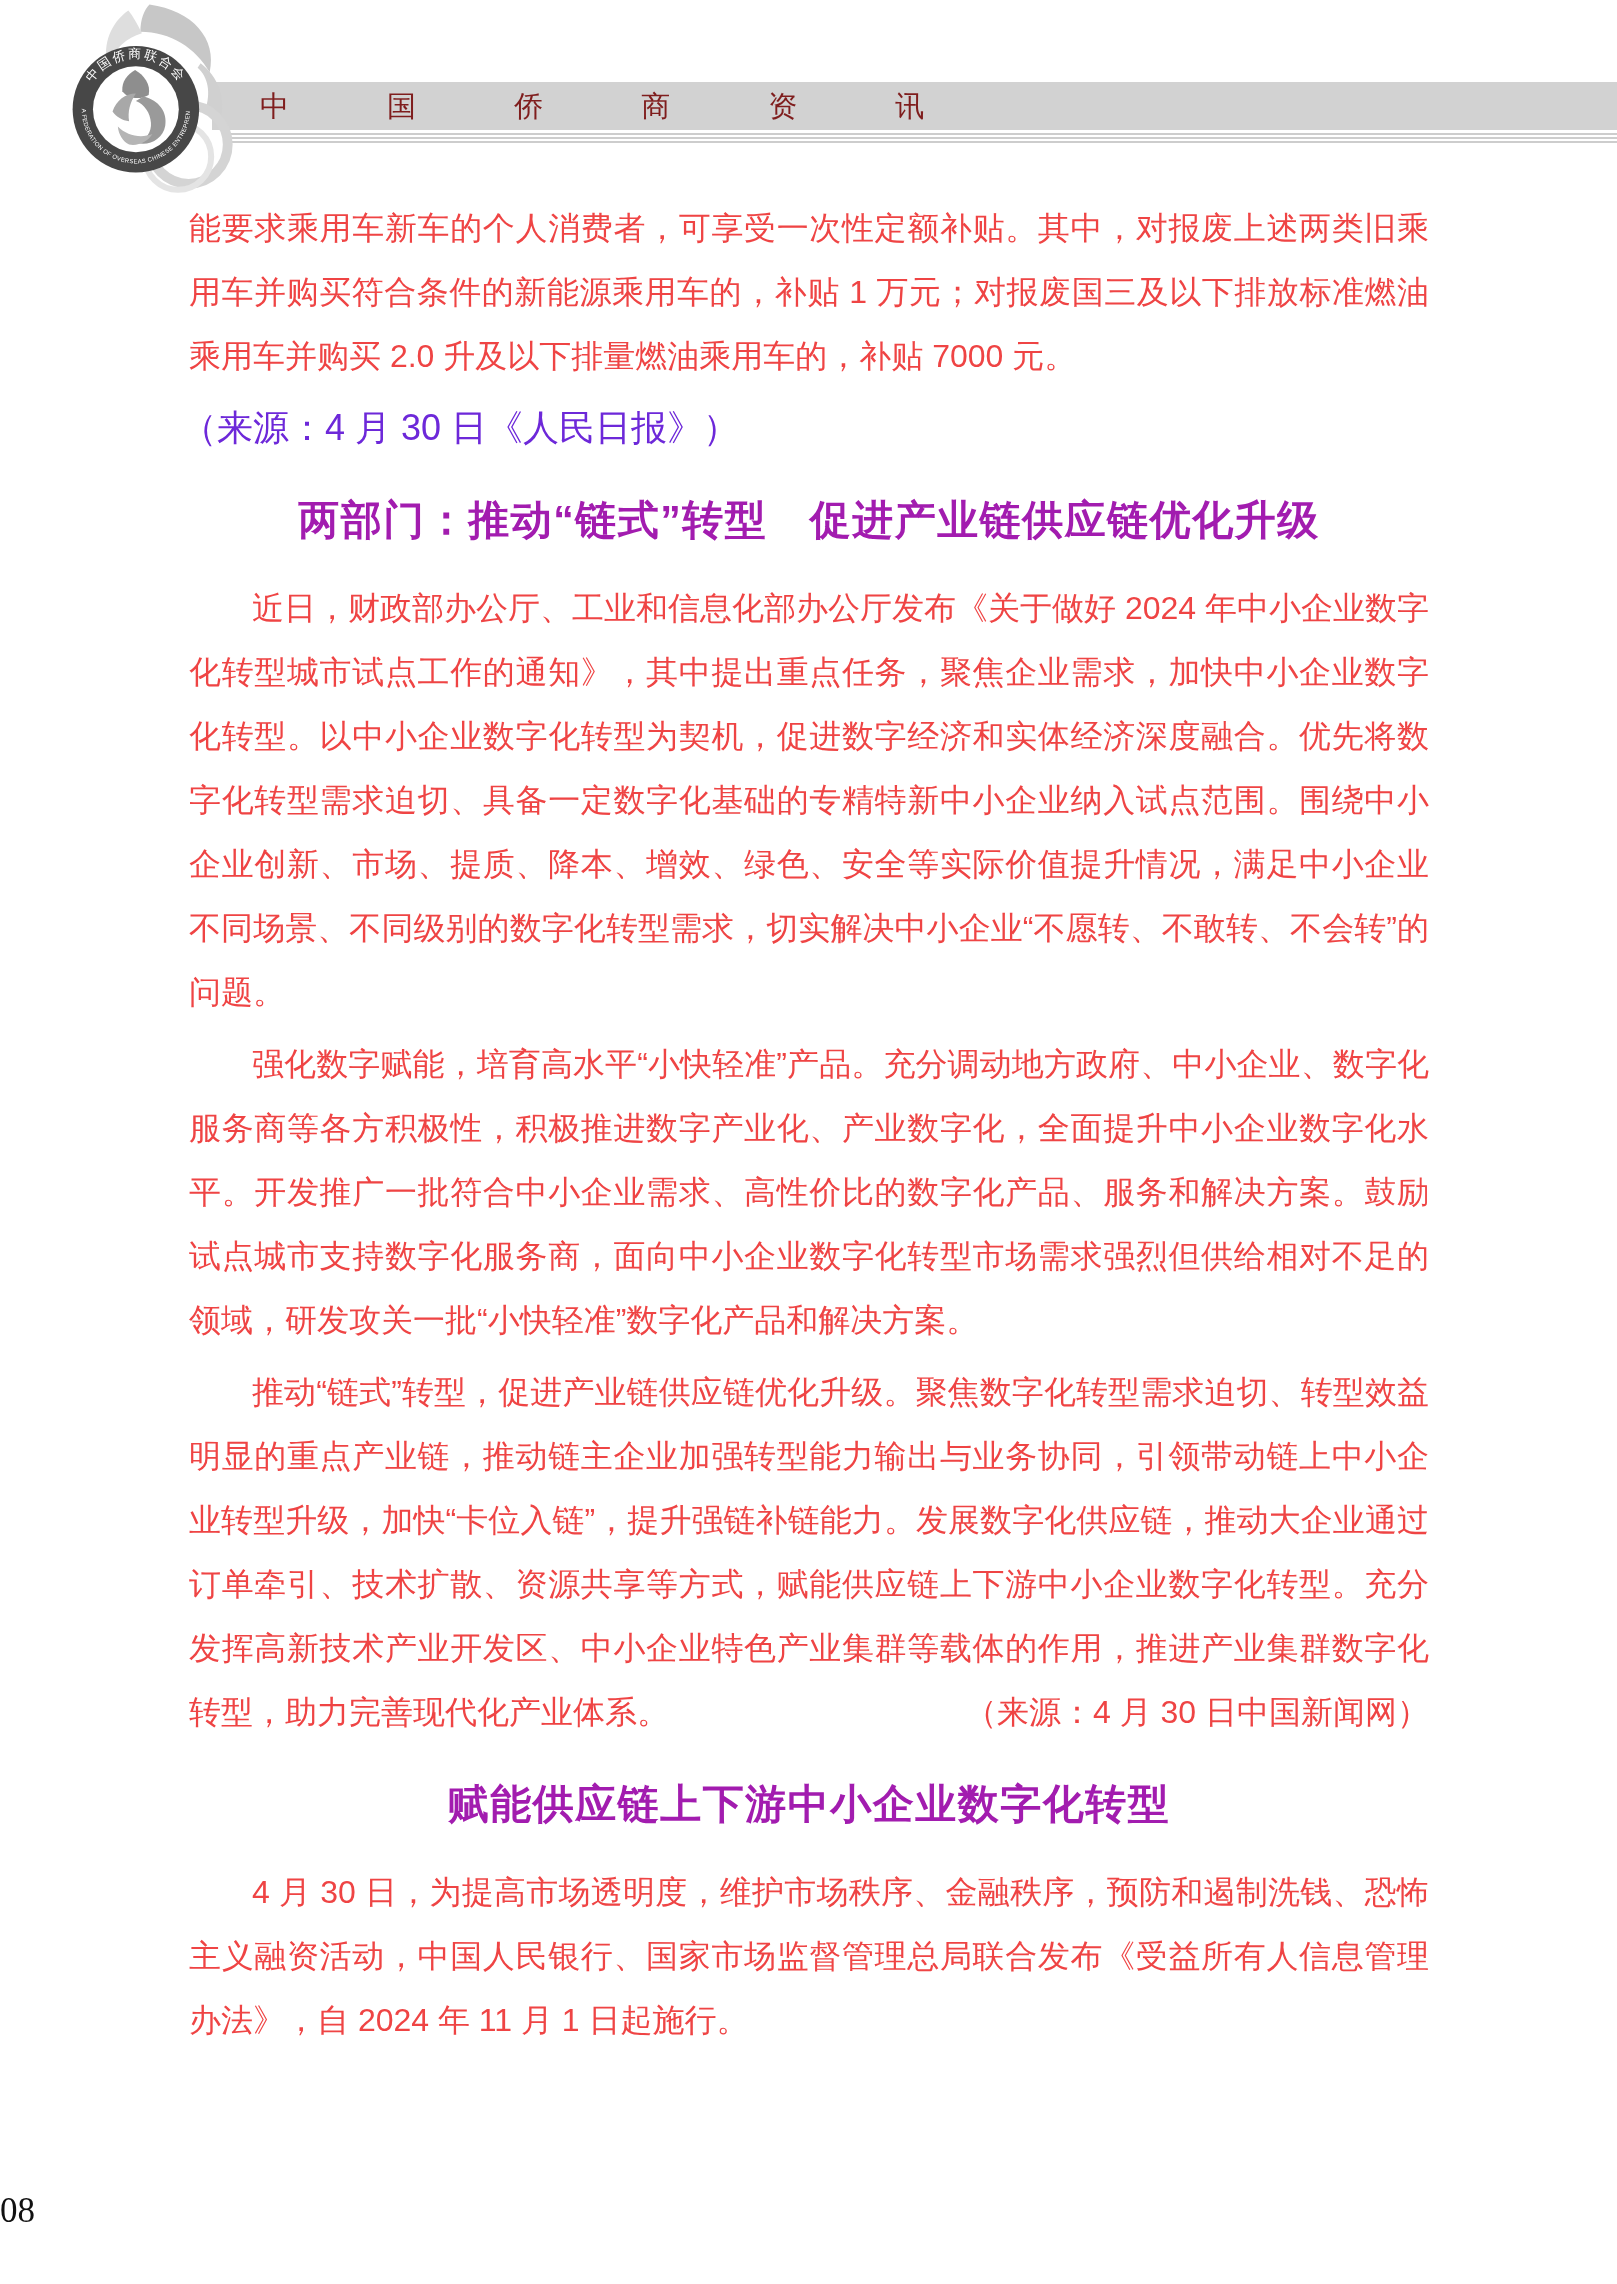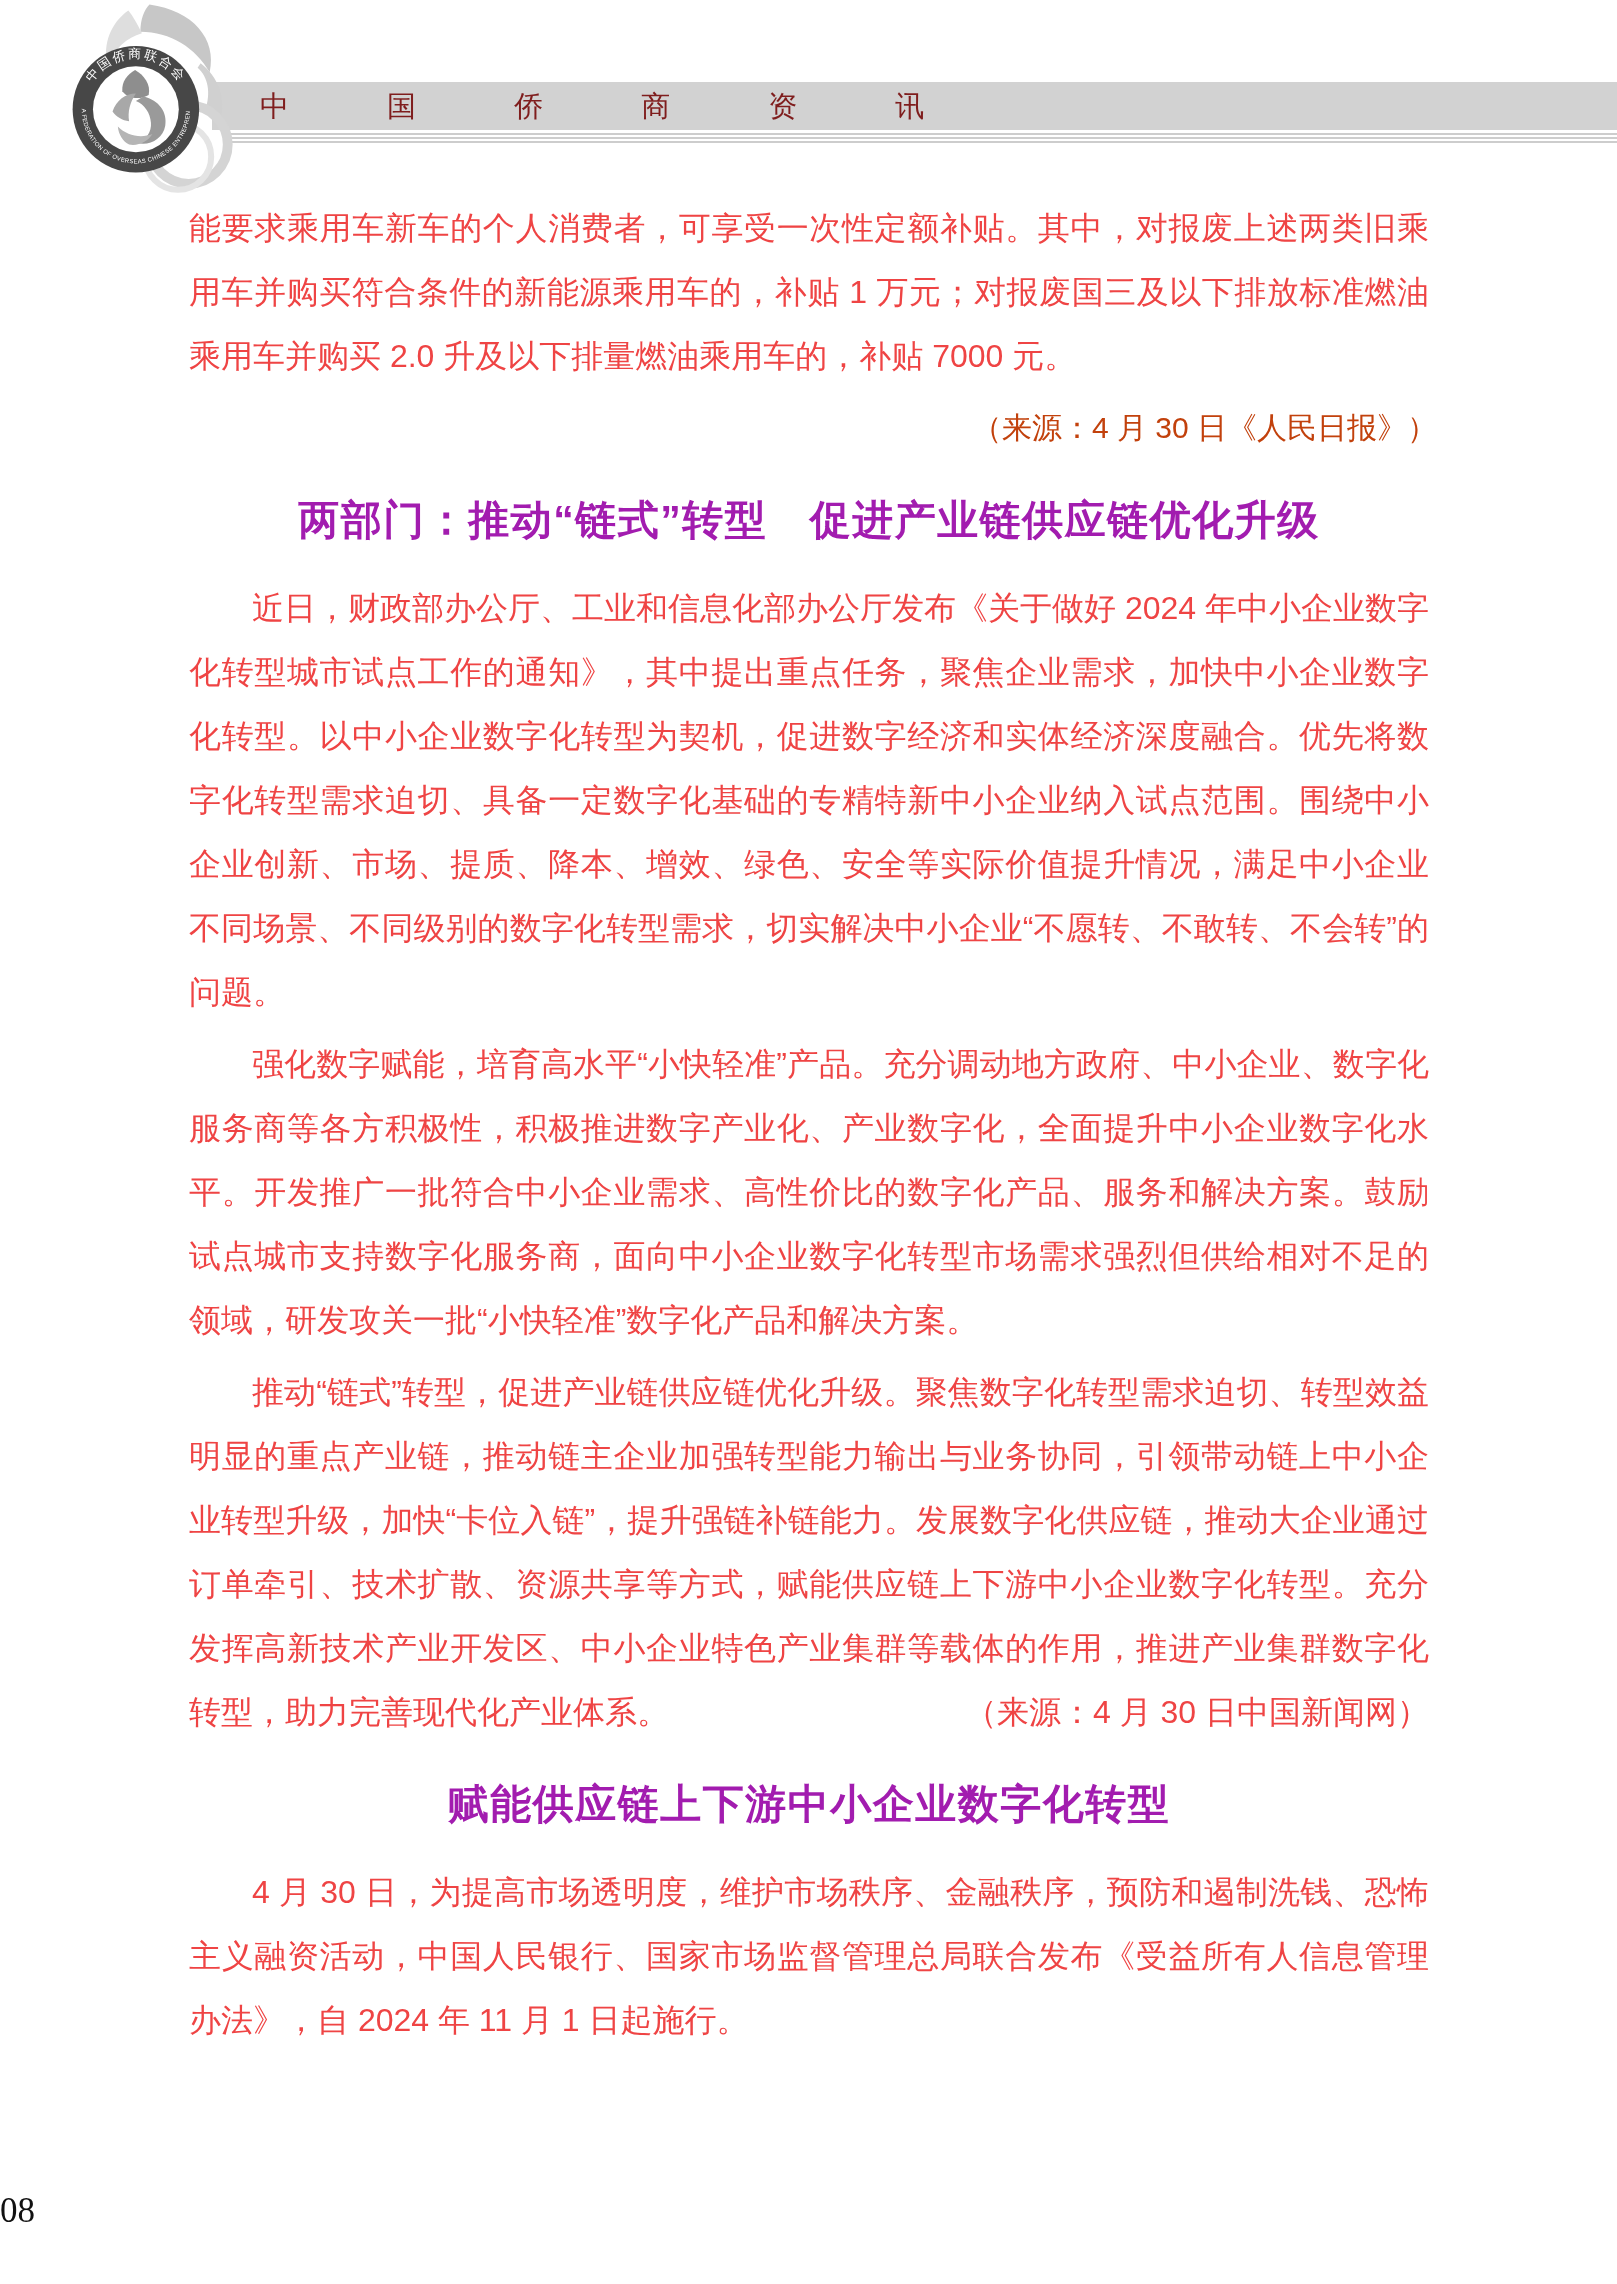--- a/index.html
+++ b/index.html
@@ -47,24 +47,23 @@
     margin: 8px;
     font-size: 32px;
     line-height: 64px;
     text-align: justify;
     text-justify: inter-ideograph;
     color: #ef4444;
   }
   .indent { text-indent: 63px; }
   .source-line {
     margin: 0;
-    font-size: 30px;
+    font-size: 36px;
     line-height: 64px;
-    text-align: right;
-    color: #c2410c;
+    color: #6d28d9;
   }
   .source-float { float: right; }
   .article-title {
     margin: 32px 0 27px 0;
     font-size: 41px;
     line-height: 57px;
     font-weight: bold;
     text-align: center;
     color: #a21caf;
     letter-spacing: 1.5px;

